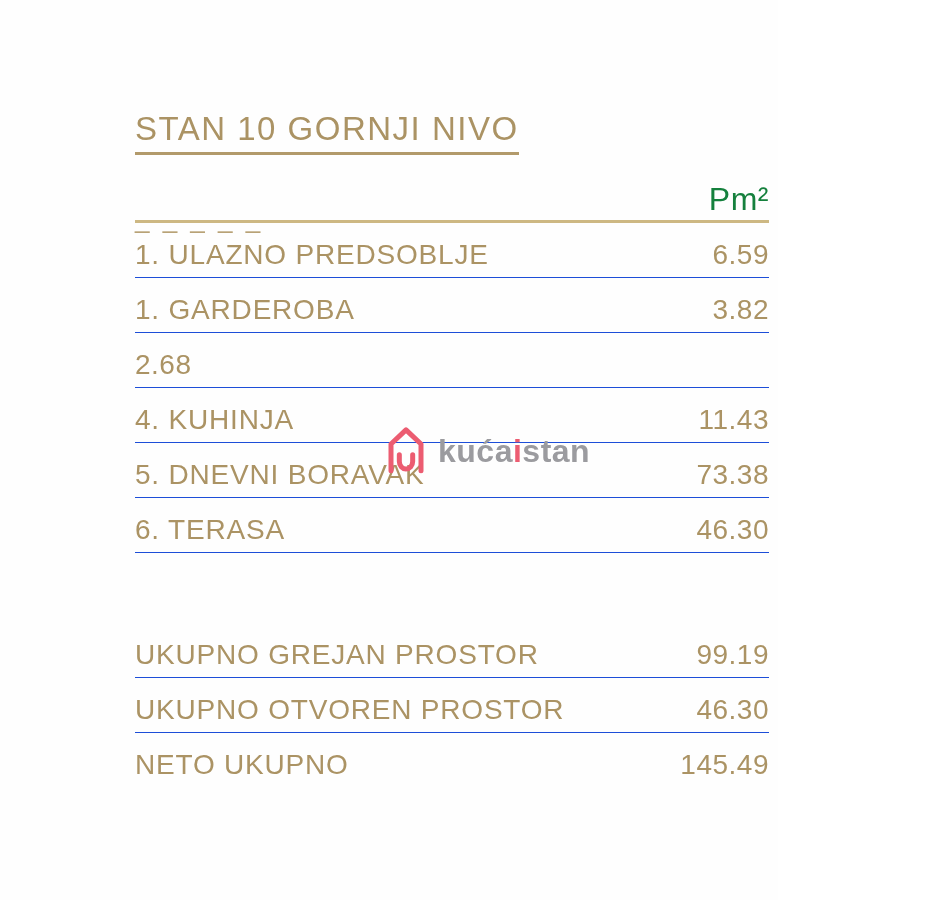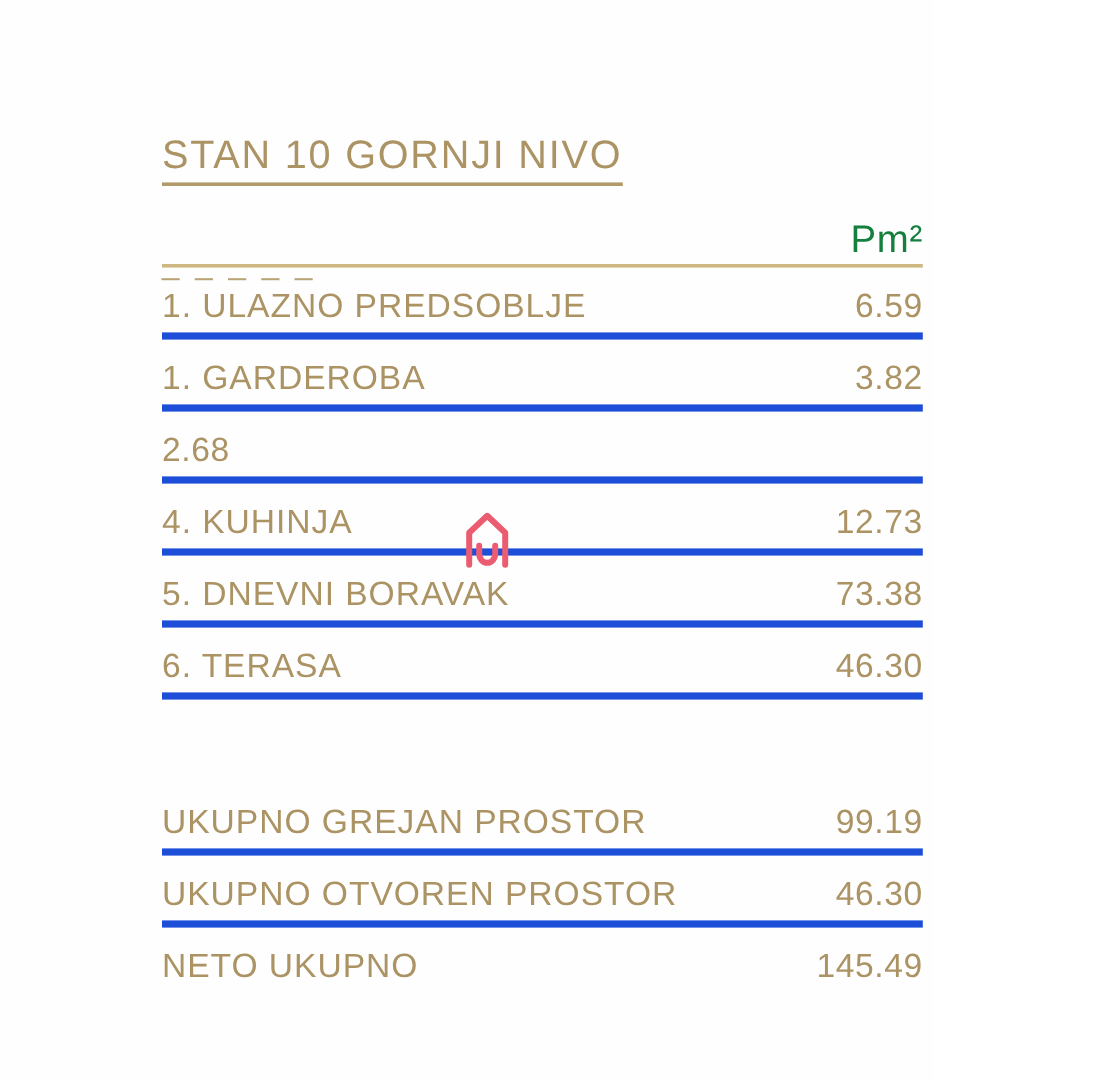--- a/index.html
+++ b/index.html
@@ -53,21 +53,21 @@
     letter-spacing: 0.5px;
     color: #15803d;
   }
   .row {
     display: flex;
     justify-content: space-between;
     align-items: baseline;
     font-size: 28px;
     letter-spacing: 0.8px;
     padding: 16px 0 6px 0;
-    border-bottom: 6px solid #1d4ed8;
+    border-bottom: 1px solid #1d4ed8;
     color: #ab9364;
   }
   .row .value { letter-spacing: 0.5px; }
   .totals { margin-top: 70px; }
   .row.no-line { border-bottom: none; }
   .watermark {
     position: absolute;
     left: 381px; top: 421px;
     display: flex;
     align-items: center;
@@ -105,21 +105,21 @@
     </div>
     <div class="row">
       <span class="label">1. GARDEROBA</span>
       <span class="value">3.82</span>
     </div>
     <div class="row">
       <span class="value">2.68</span>
     </div>
     <div class="row">
       <span class="label">4. KUHINJA</span>
-      <span class="value">12.73</span>
+      <span class="value">11.43</span>
     </div>
     <div class="row">
       <span class="label">5. DNEVNI BORAVAK</span>
       <span class="value">73.38</span>
     </div>
     <div class="row">
       <span class="label">6. TERASA</span>
       <span class="value">46.30</span>
     </div>
 
@@ -140,15 +140,16 @@
 
   </div>
 
   <div class="watermark">
     <span>
       <svg class="house" viewBox="0 0 60 66" xmlns="http://www.w3.org/2000/svg">
         <path d="M12 59 L12 27 L30 10 L48 27 L48 59" fill="none" stroke="#ec5c71" stroke-width="6" stroke-linecap="round" stroke-linejoin="round"></path>
         <path d="M22 40 L22 48 A 8 9 0 0 0 38 48 L38 40" fill="none" stroke="#ec5c71" stroke-width="6" stroke-linecap="round"></path>
       </svg>
     </span>
+    <span class="brand"><span>kuća</span><span class="accent">i</span><span>stan</span></span>
   </div>
 
 </div>
 
 </body></html>

